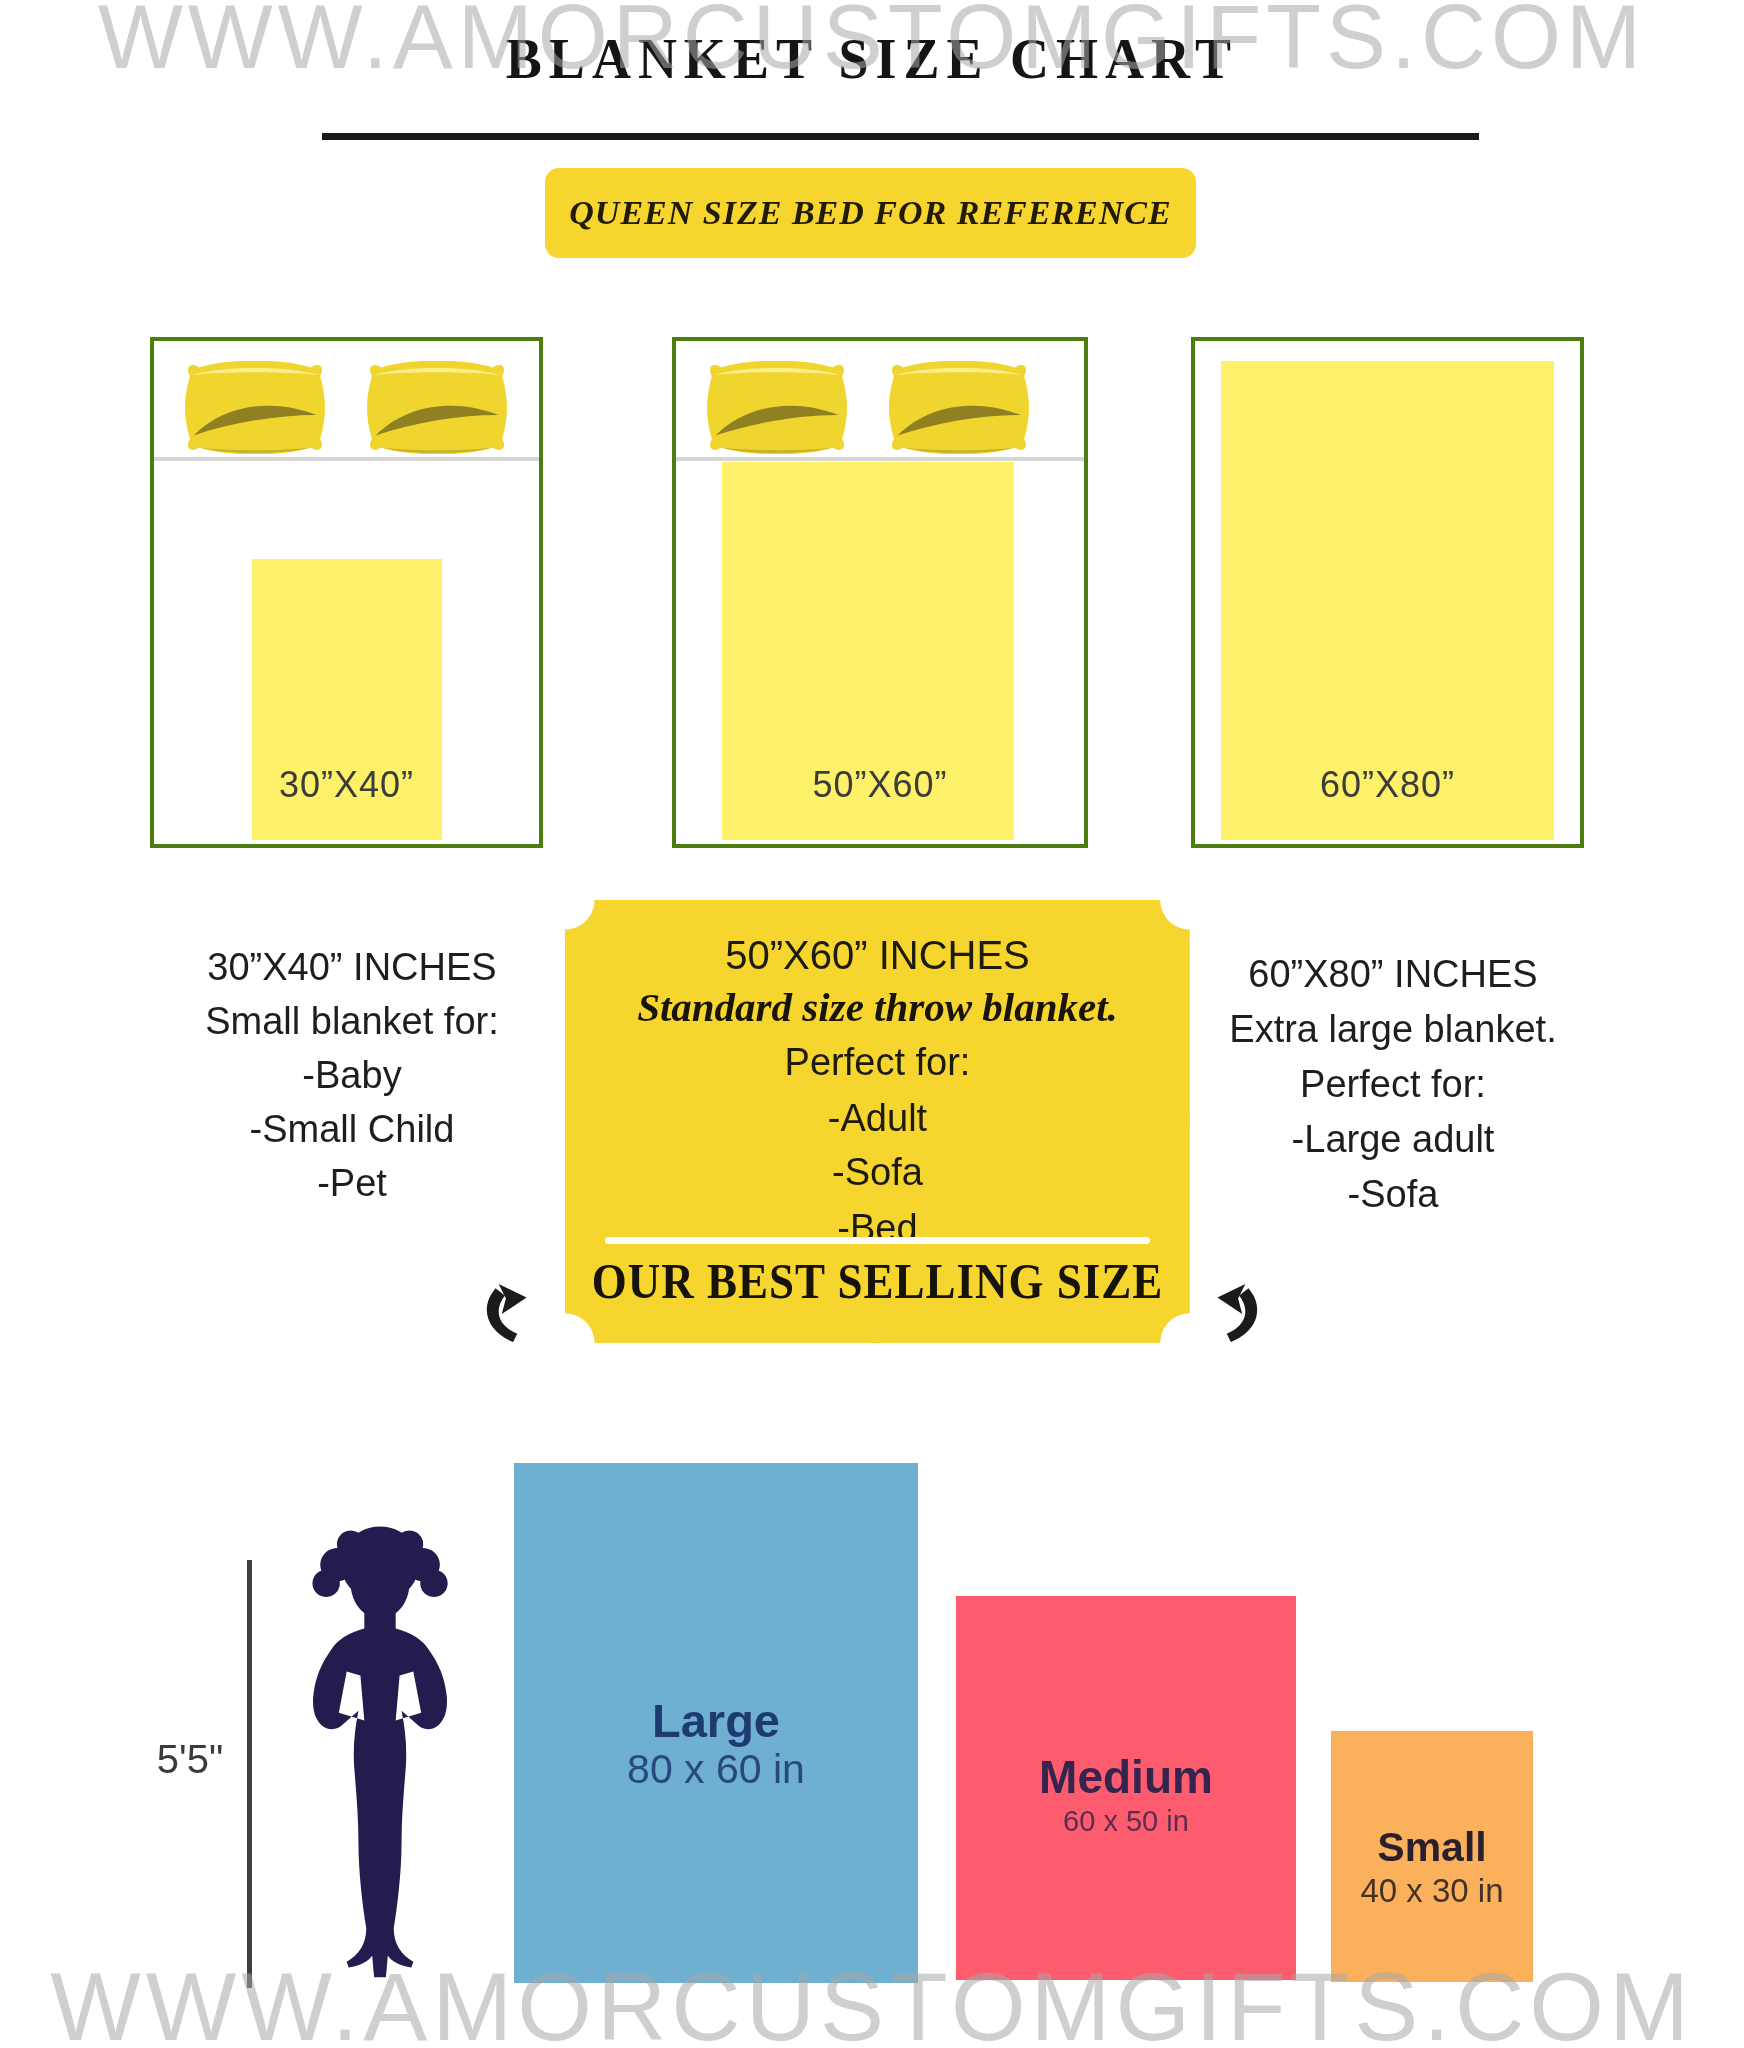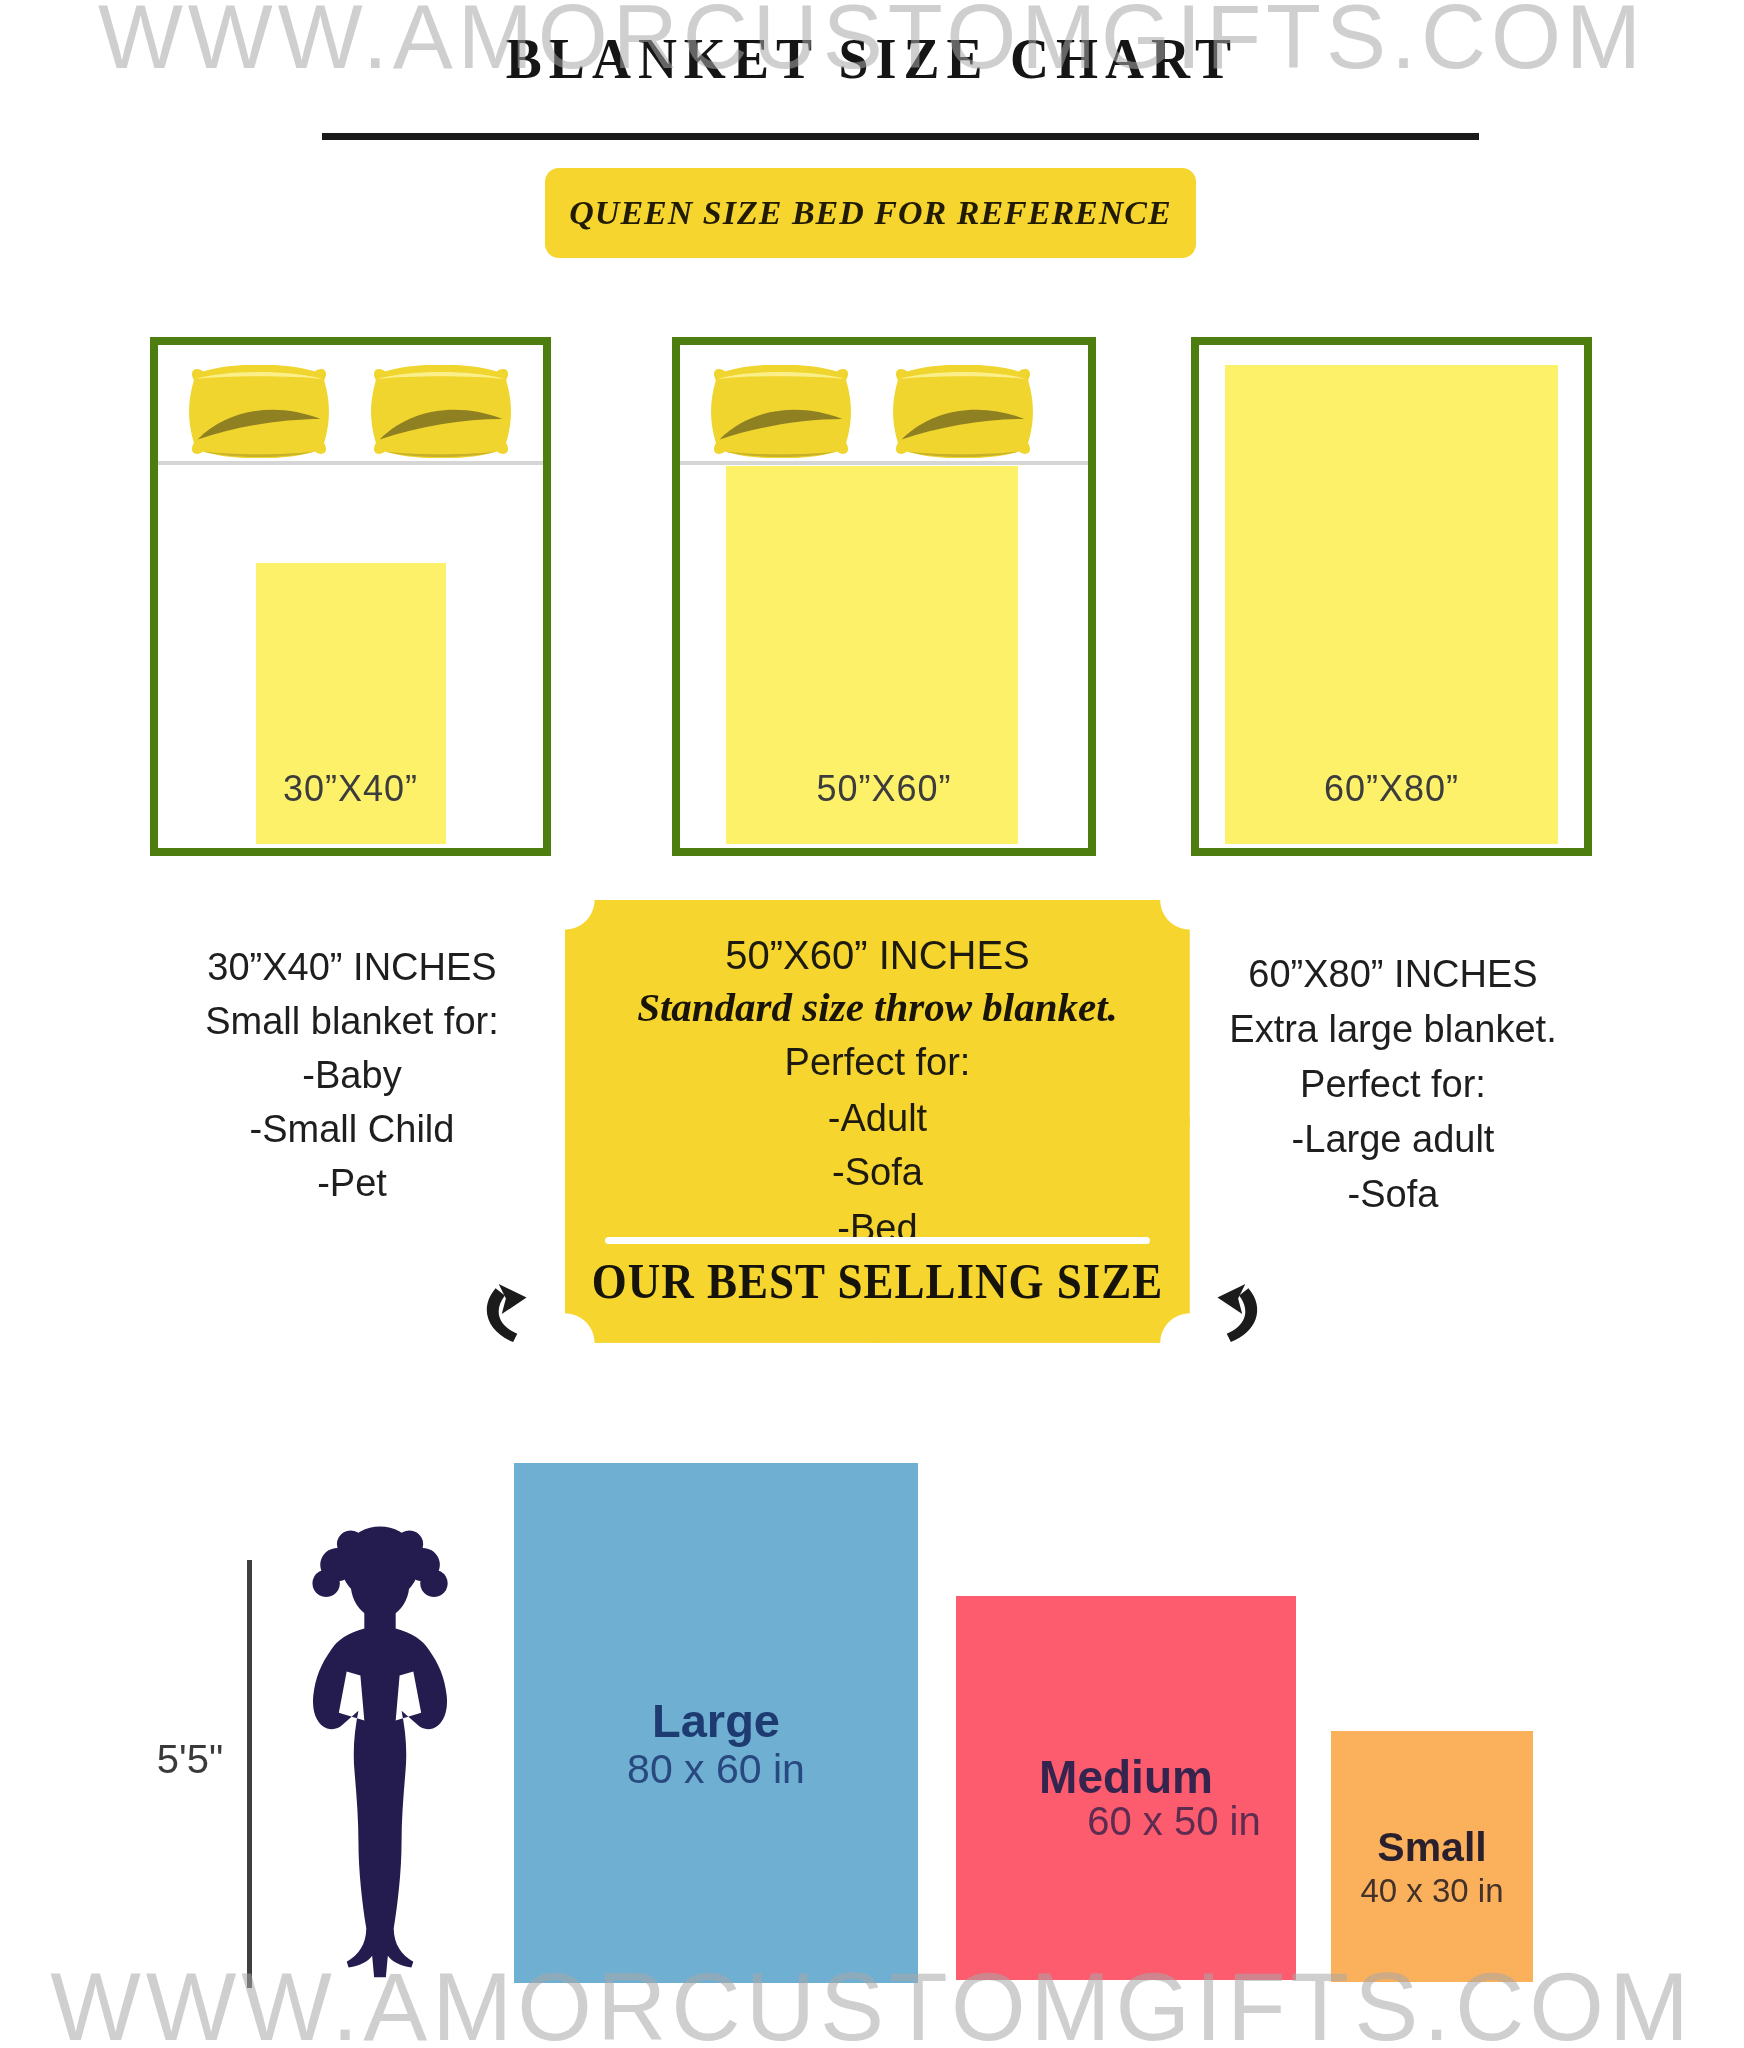--- a/index.html
+++ b/index.html
@@ -17,21 +17,21 @@
   .title{position:absolute;top:28px;left:0;width:100%;text-align:center;z-index:2;
          font-family:"Liberation Serif", serif;font-weight:700;font-size:54px;
          letter-spacing:7px;color:#151515;transform:scaleY(1.05);}
   .title-rule{position:absolute;top:133px;left:322px;width:1157px;height:7px;background:#1a1a1a;z-index:2;}
   .banner{position:absolute;top:168px;left:545px;width:651px;height:90px;background:#F6D52F;
           border-radius:14px;display:flex;align-items:center;justify-content:center;z-index:2;}
   .banner-text{font-family:"Liberation Serif", serif;font-style:italic;font-weight:700;
                font-size:34px;color:#211b02;letter-spacing:1px;}
 
   
-  .bed{position:absolute;top:337px;width:385px;height:503px;background:#fff;border:8px solid #4d7c0f;}
+  .bed{position:absolute;top:337px;width:385px;height:503px;background:#fff;border:4px solid #4d7c0f;}
   .bed1{left:150px;} .bed2{left:672px;padding-left:23px;} .bed3{left:1191px;}
   .pillow{position:absolute;width:150px;height:93px;top:20px;}
   .pillow.p1{left:26px;} .pillow.p2{left:208px;}
   .sheet-line{position:absolute;top:116px;left:0;right:0;height:4px;background:#d6d6d6;}
   .blanket{position:absolute;background:#FCF169;}
   .bed1 .blanket{left:98px;top:218px;width:190px;height:281px;}
   .bed2 .blanket{left:46px;top:121px;width:292px;height:378px;}
   .bed3 .blanket{left:26px;top:20px;width:333px;height:479px;}
   .bed-label{position:absolute;bottom:38px;left:0;right:0;text-align:center;
              font-size:36px;color:#3c3c3c;letter-spacing:1px;}
@@ -75,21 +75,21 @@
   .woman{position:absolute;left:282px;top:1514px;width:196px;height:470px;}
   .bar{position:absolute;text-align:center;}
   .bar-large{left:514px;top:1463px;width:404px;height:520px;background:#6FAFD2;}
   .bar-medium{left:956px;top:1596px;width:340px;height:384px;background:#FD5B6E;}
   .bar-small{left:1331px;top:1731px;width:202px;height:251px;background:#FBB05C;}
   .bar-title{position:absolute;left:0;width:100%;font-weight:700;}
   .bar-dims{position:absolute;left:0;width:100%;}
   .bar-large .bar-title{top:233px;font-size:47px;line-height:50px;color:#1D3B70;}
   .bar-large .bar-dims{top:284px;font-size:41px;line-height:44px;color:#27497F;}
   .bar-medium .bar-title{top:157px;font-size:46px;line-height:48px;color:#35254E;}
-  .bar-medium .bar-dims{top:204px;font-size:40px;line-height:42px;color:#5E2C50;padding-left:48px;}
+  .bar-medium .bar-dims{top:204px;font-size:29px;line-height:42px;color:#5E2C50;}
   .bar-small .bar-title{top:94px;font-size:41px;line-height:44px;color:#2A1F2D;}
   .bar-small .bar-dims{top:142px;font-size:33px;line-height:36px;color:#43322A;}
 </style>
 </head>
 <body>
 
 <svg width="0" height="0" style="position:absolute" aria-hidden="true">
   <defs>
     <symbol id="sym-pillow" viewBox="0 0 160 100">
       <path d="M10,16 C4,6 12,1 20,7 C50,-3 110,-3 140,7 C148,1 156,6 150,16 C157,40 157,60 150,84 C156,94 148,99 140,93 C110,103 50,103 20,93 C12,99 4,94 10,84 C3,60 3,40 10,16 Z" fill="#F0D52F"></path>

